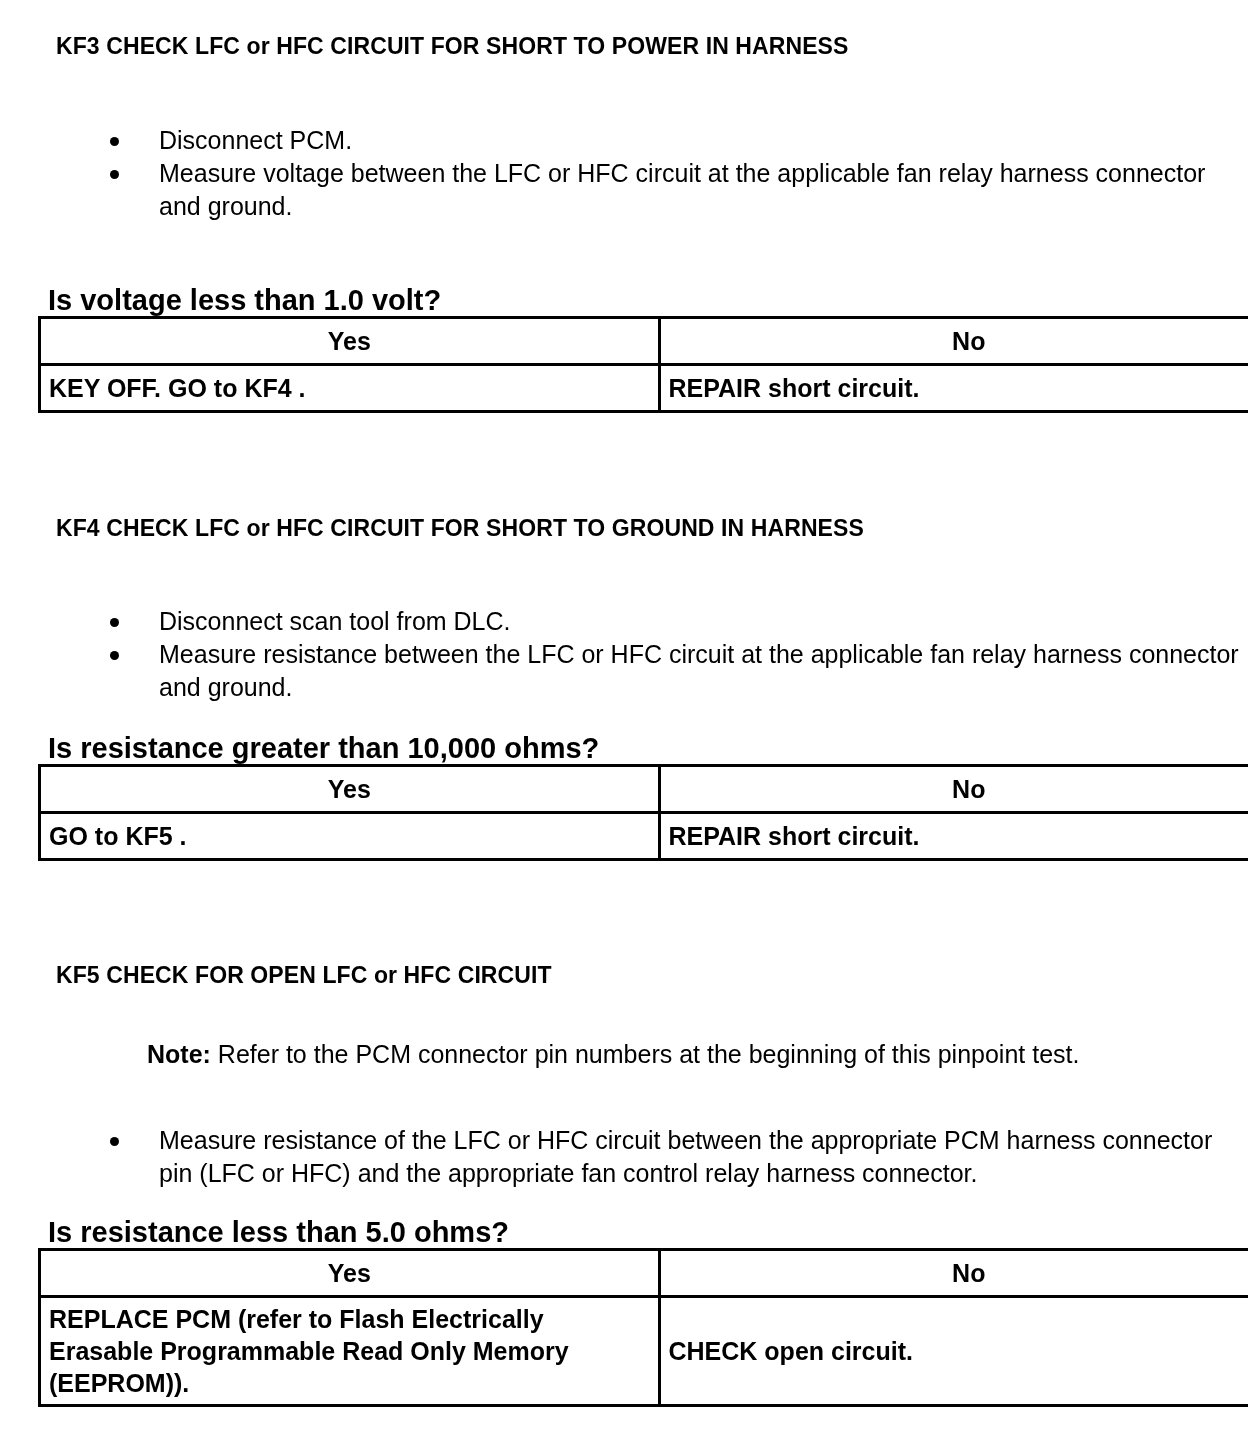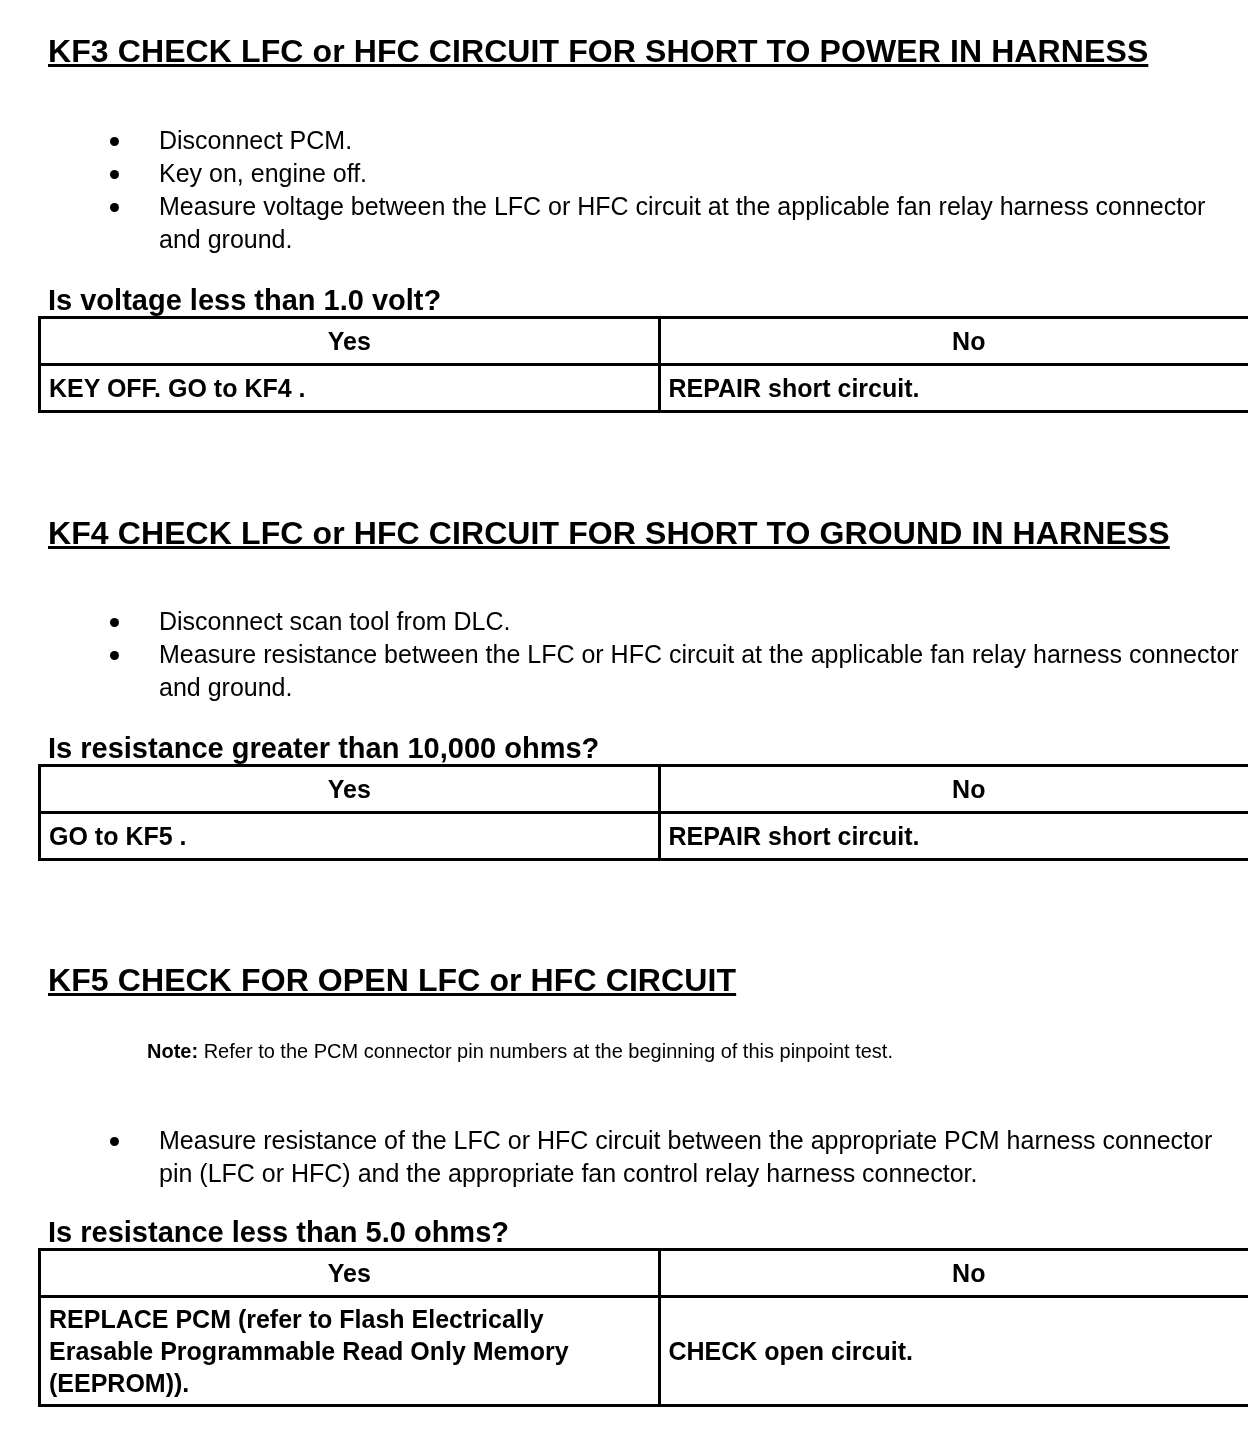--- a/index.html
+++ b/index.html
@@ -1,34 +1,33 @@
 <!DOCTYPE html>
 <html><head>
 <meta charset="utf-8">
 <style>
   html,body{margin:0;padding:0;background:#fff;}
   body{width:1248px;height:1448px;position:relative;font-family:"Liberation Sans",sans-serif;color:#000;overflow:hidden;}
-  .h{position:absolute;left:48px;font-size:32px;font-weight:bold;margin:0;white-space:nowrap;letter-spacing:0.1px;text-decoration:underline;}
+  .h{position:absolute;left:56px;font-size:23px;font-weight:bold;margin:0;white-space:nowrap;letter-spacing:0.1px;}
   .bl{position:absolute;left:0;margin:12px;padding:0;list-style:none;font-size:25px;line-height:33px;}
   .bl li{position:relative;padding-left:147px;width:1080px;}
   .bl li .dot{position:absolute;left:98px;top:13px;width:9px;height:9px;border-radius:50%;background:#000;}
   .q{position:absolute;left:48px;font-size:29px;font-weight:bold;white-space:nowrap;}
   table{position:absolute;left:38px;width:1242px;border-collapse:collapse;font-size:25px;}
   td,th{border:3px solid #000;padding:0 8px;}
   th{font-weight:bold;height:44px;text-align:center;width:50%;}
   td{height:44px;vertical-align:middle;line-height:32px;font-weight:bold;}
-  .note{position:absolute;left:147px;font-size:20px;white-space:nowrap;}
+  .note{position:absolute;left:147px;font-size:25px;white-space:nowrap;}
 </style>
 </head>
 <body>
 
 <h2 class="h" style="top:33px">KF3 CHECK LFC or HFC CIRCUIT FOR SHORT TO POWER IN HARNESS</h2>
 <ul class="bl" style="top:112px">
   <li><span class="dot"></span><span>Disconnect PCM.</span></li>
-  <li><span class="dot"></span><span>Key on, engine off.</span></li>
   <li><span class="dot"></span><span>Measure voltage between the LFC or HFC circuit at the applicable fan relay harness connector and ground.</span></li>
 </ul>
 <div class="q" style="top:284px">Is voltage less than 1.0 volt?</div>
 <table style="top:316px">
   <tbody>
       <tr>
         <th>Yes</th>
         <th>No</th>
       </tr>
   <tr>

